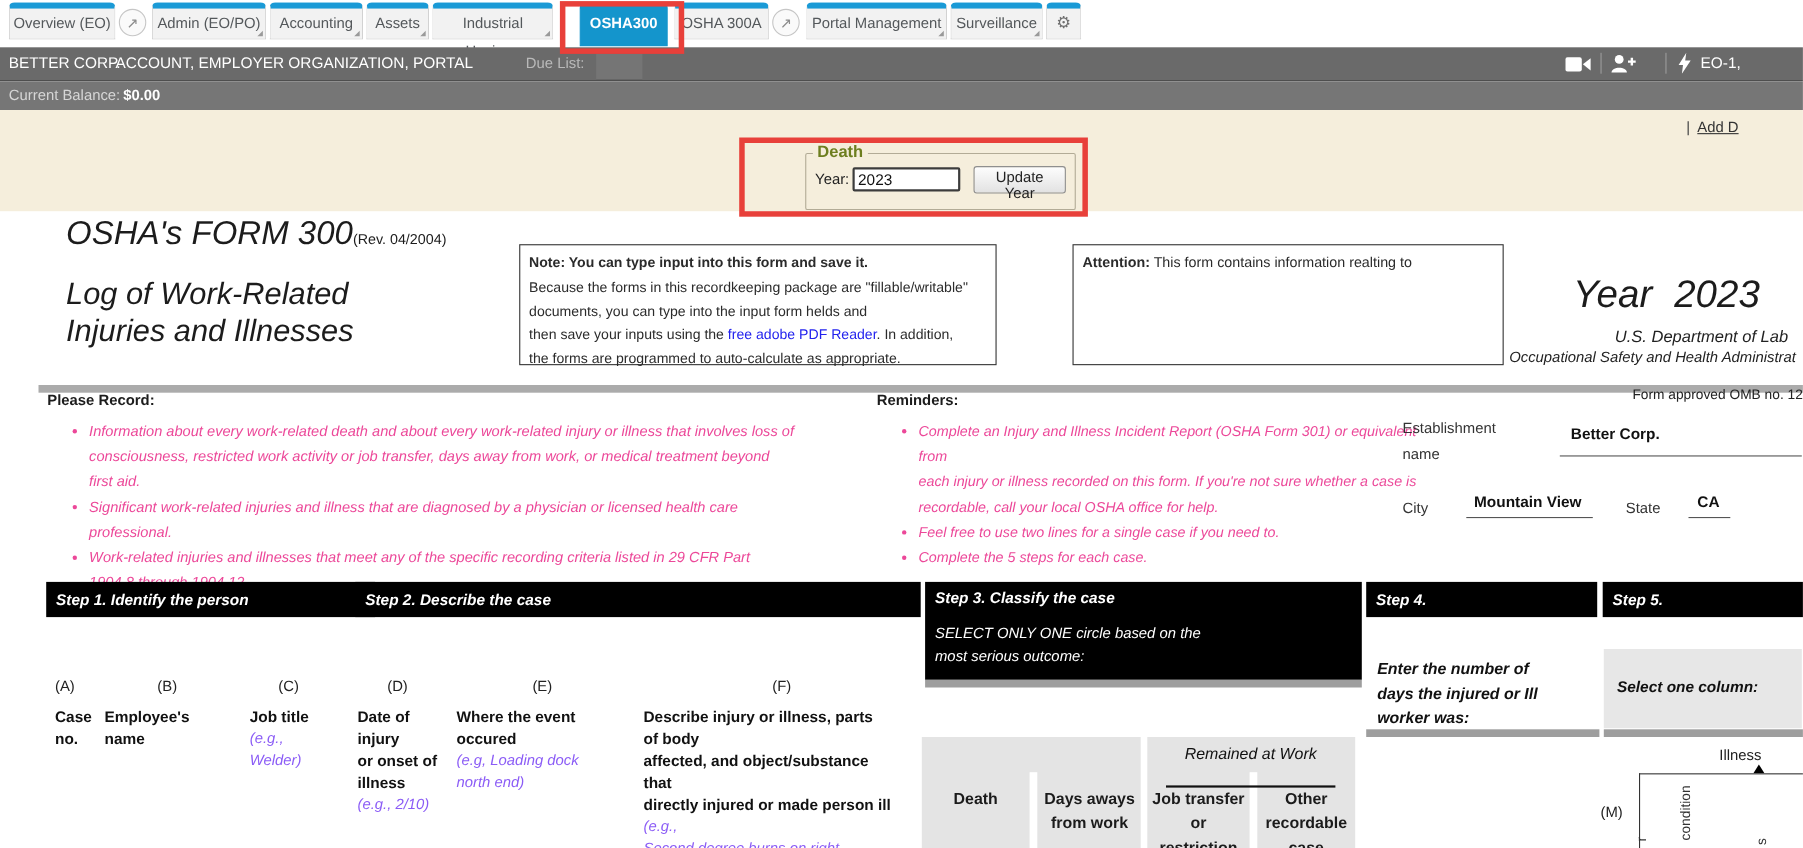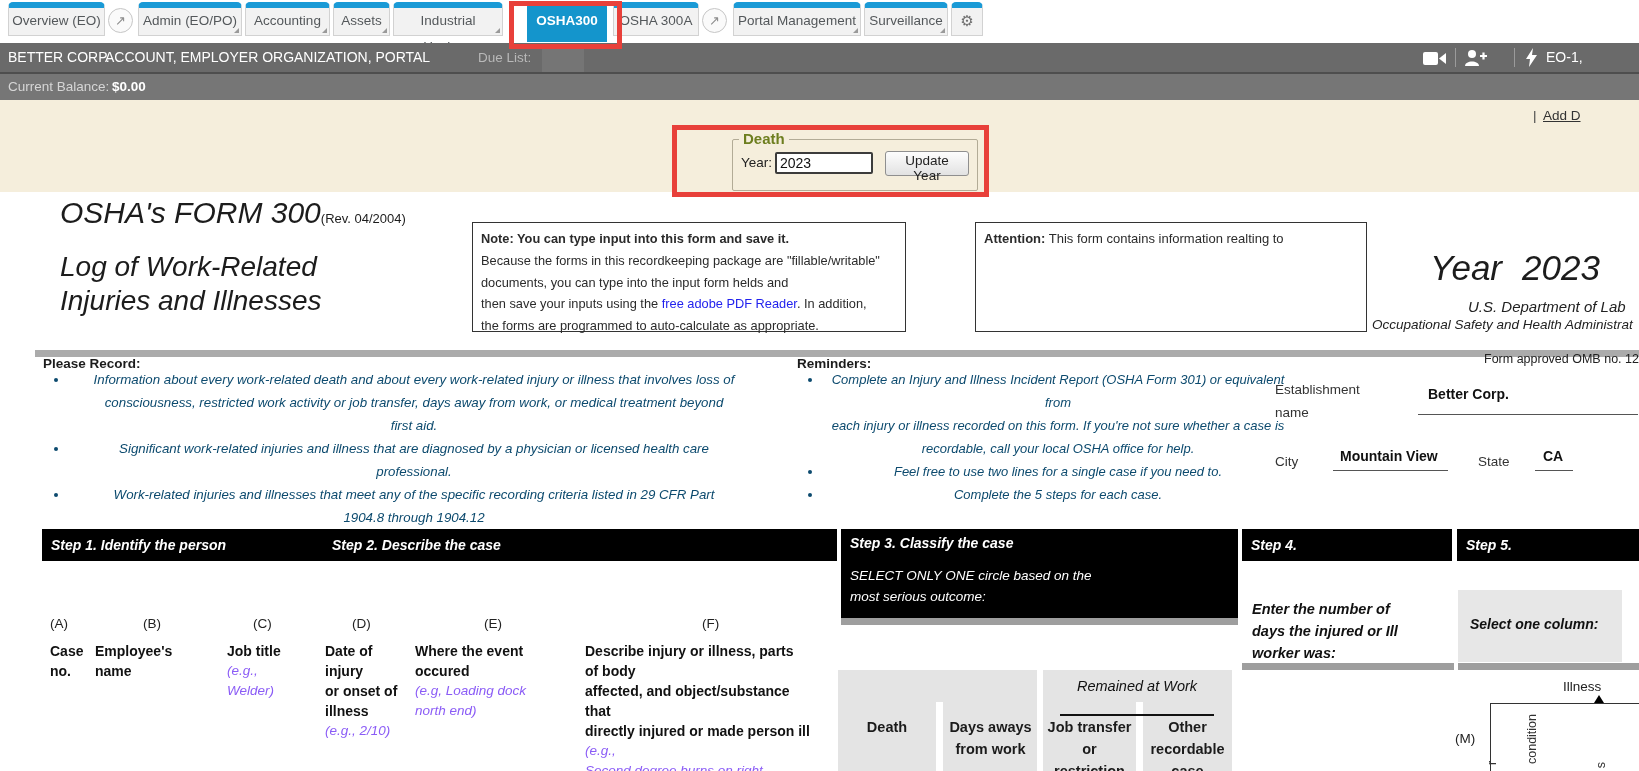--- a/index.html
+++ b/index.html
@@ -40,21 +40,21 @@
        padding:5px 8px;font-size:12.8px;line-height:21.8px;color:#2b2b2b;}
   .attbox{position:absolute;left:975px;top:222px;width:392px;height:110px;border:1px solid #333;box-sizing:border-box;
        padding:5px 8px;font-size:13px;line-height:21.8px;color:#2b2b2b;}
   .pdflink{color:#2222ee;text-decoration:none;cursor:pointer;}
   .pre{white-space:pre-line;}
   .yearbig{position:absolute;left:1430px;top:248px;font-style:italic;font-size:35px;color:#1c1c1c;white-space:nowrap;}
   .dept{position:absolute;left:1468px;top:298px;font-style:italic;font-size:15px;color:#222;white-space:nowrap;}
   .agency{position:absolute;left:1372px;top:317px;font-style:italic;font-size:13.5px;color:#222;white-space:nowrap;}
   .divider{position:absolute;left:35px;top:350px;width:1604px;height:7px;background:#ababab;}
   .h13b{font-weight:bold;font-size:13.5px;color:#1c1c1c;}
-  .blist{margin:0;padding-left:17px;font-style:italic;font-size:13.3px;line-height:23px;color:#0c4a6e;text-align:center;}
+  .blist{margin:12px;padding-left:17px;font-style:italic;font-size:13.3px;line-height:23px;color:#ec4899;}
   .blist li{white-space:pre-line;}
   .omb{position:absolute;left:1484px;top:352px;font-size:12.5px;color:#222;white-space:nowrap;}
   .flabel{font-size:13.5px;color:#333;line-height:23px;white-space:pre-line;}
   .fval{font-weight:bold;font-size:14px;color:#111;white-space:nowrap;}
   .uline{position:absolute;height:1px;background:#555;}
   .stepbar{position:absolute;top:529px;height:32px;background:#000;color:#fff;font-weight:bold;font-style:italic;
        font-size:14px;line-height:32px;padding-left:9px;box-sizing:border-box;}
   .step3box{position:absolute;left:841px;top:529px;width:397px;height:89px;background:#000;color:#fff;box-sizing:border-box;padding:6px 0 0 9px;}
   .step3box .t1{font-weight:bold;font-style:italic;font-size:14px;}
   .step3box .t2{font-style:italic;font-size:13.5px;line-height:21px;margin-top:14px;white-space:pre-line;}
@@ -205,21 +205,21 @@
     <div class="t2">SELECT ONLY ONE circle based on the
 most serious outcome:</div>
   </div>
   <div class="gstrip" style="left:841px;top:618px;width:397px;"></div>
   <div class="stepbar" style="left:1242px;width:210px;">Step 4.</div>
   <div class="stepbar" style="left:1457px;width:182px;">Step 5.</div>
 
   <div class="ab pre" style="left:1252px;top:598px;font-weight:bold;font-style:italic;font-size:14.5px;line-height:22px;color:#111;">Enter the number of
 days the injured or Ill
 worker was:</div>
-  <div class="ab" style="left:1458px;top:590px;width:164px;height:72px;background:#e7e7e7;">
+  <div class="ab" style="left:1458px;top:590px;width:180px;height:72px;background:#e7e7e7;">
     <div class="ab" style="left:12px;top:26px;font-weight:bold;font-style:italic;font-size:14px;color:#111;">Select one column:</div>
   </div>
   <div class="gstrip" style="left:1242px;top:663px;width:212px;"></div>
   <div class="gstrip" style="left:1458px;top:663px;width:181px;"></div>
 
   <div class="colletter" style="left:50px;">(A)</div>
   <div class="colletter" style="left:143px;">(B)</div>
   <div class="colletter" style="left:253px;">(C)</div>
   <div class="colletter" style="left:352px;">(D)</div>
   <div class="colletter" style="left:484px;">(E)</div>

